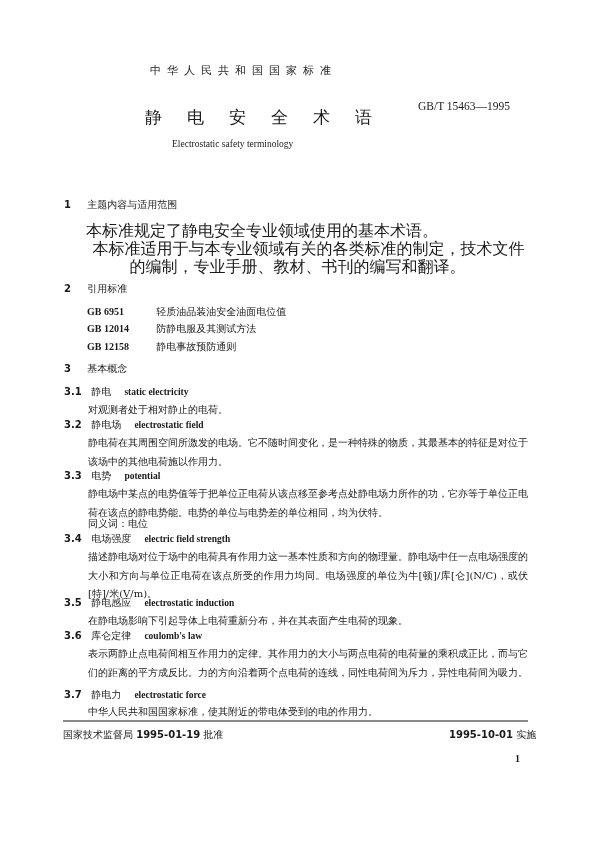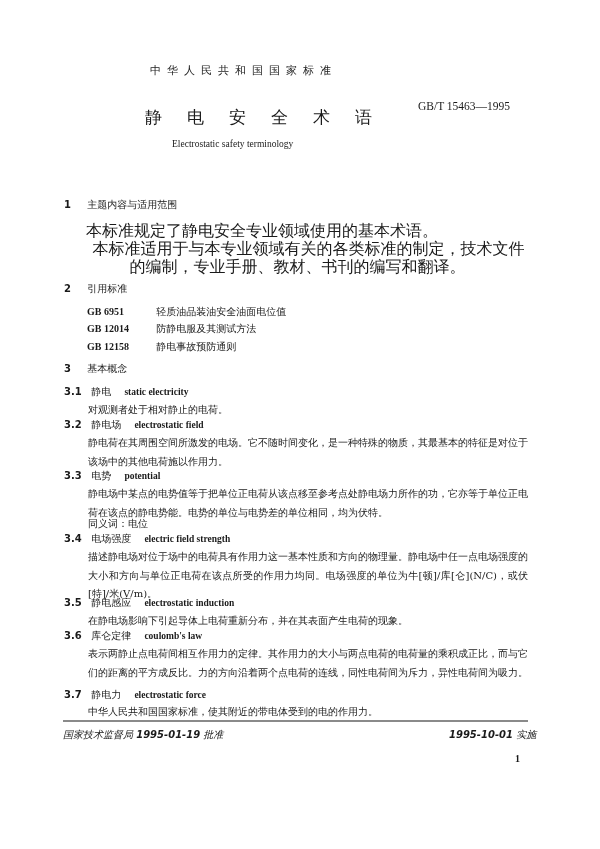--- a/index.html
+++ b/index.html
@@ -17,21 +17,21 @@
   .para { left: 86px; width: 445px; font-size: 16px; line-height: 18px; white-space: normal; }
   .para.hang { left: 64px; width: 467px; text-indent: 22px; text-align: center; }
   .ref { left: 87px; font-size: 10px; }
   .ref .code { display: inline-block; width: 66px; font-weight: bold; font-size: 10px; }
   .term-h { left: 64px; font-size: 10px; }
   .term-h .tnum { display: inline-block; width: 24px; font-weight: bold; }
   .term-h .cn { margin-right: 10px; }
   .term-h .en { font-weight: bold; font-size: 9.5px; }
   .term-def { left: 88px; width: 440px; font-size: 10px; line-height: 18.6px; white-space: normal; text-align: justify; }
   .rule { left: 63px; top: 720px; width: 465px; height: 2px; background: #8a8a8a; }
-  .foot { top: 728px; font-size: 10px; font-style: italic; }
+  .foot { top: 728px; font-size: 10px; }
   .foot b { font-family: "DejaVu Sans", sans-serif; }
   .pagenum { left: 515px; top: 753px; font-size: 10px; font-weight: bold; }
 </style>
 </head>
 <body>
 
 <div class="abs national sans">中华人民共和国国家标准</div>
 <div class="abs title-cn">静电安全术语</div>
 <div class="abs std-no serifb">GB/T 15463—1995</div>
 <div class="abs title-en serifb">Electrostatic safety terminology</div>

